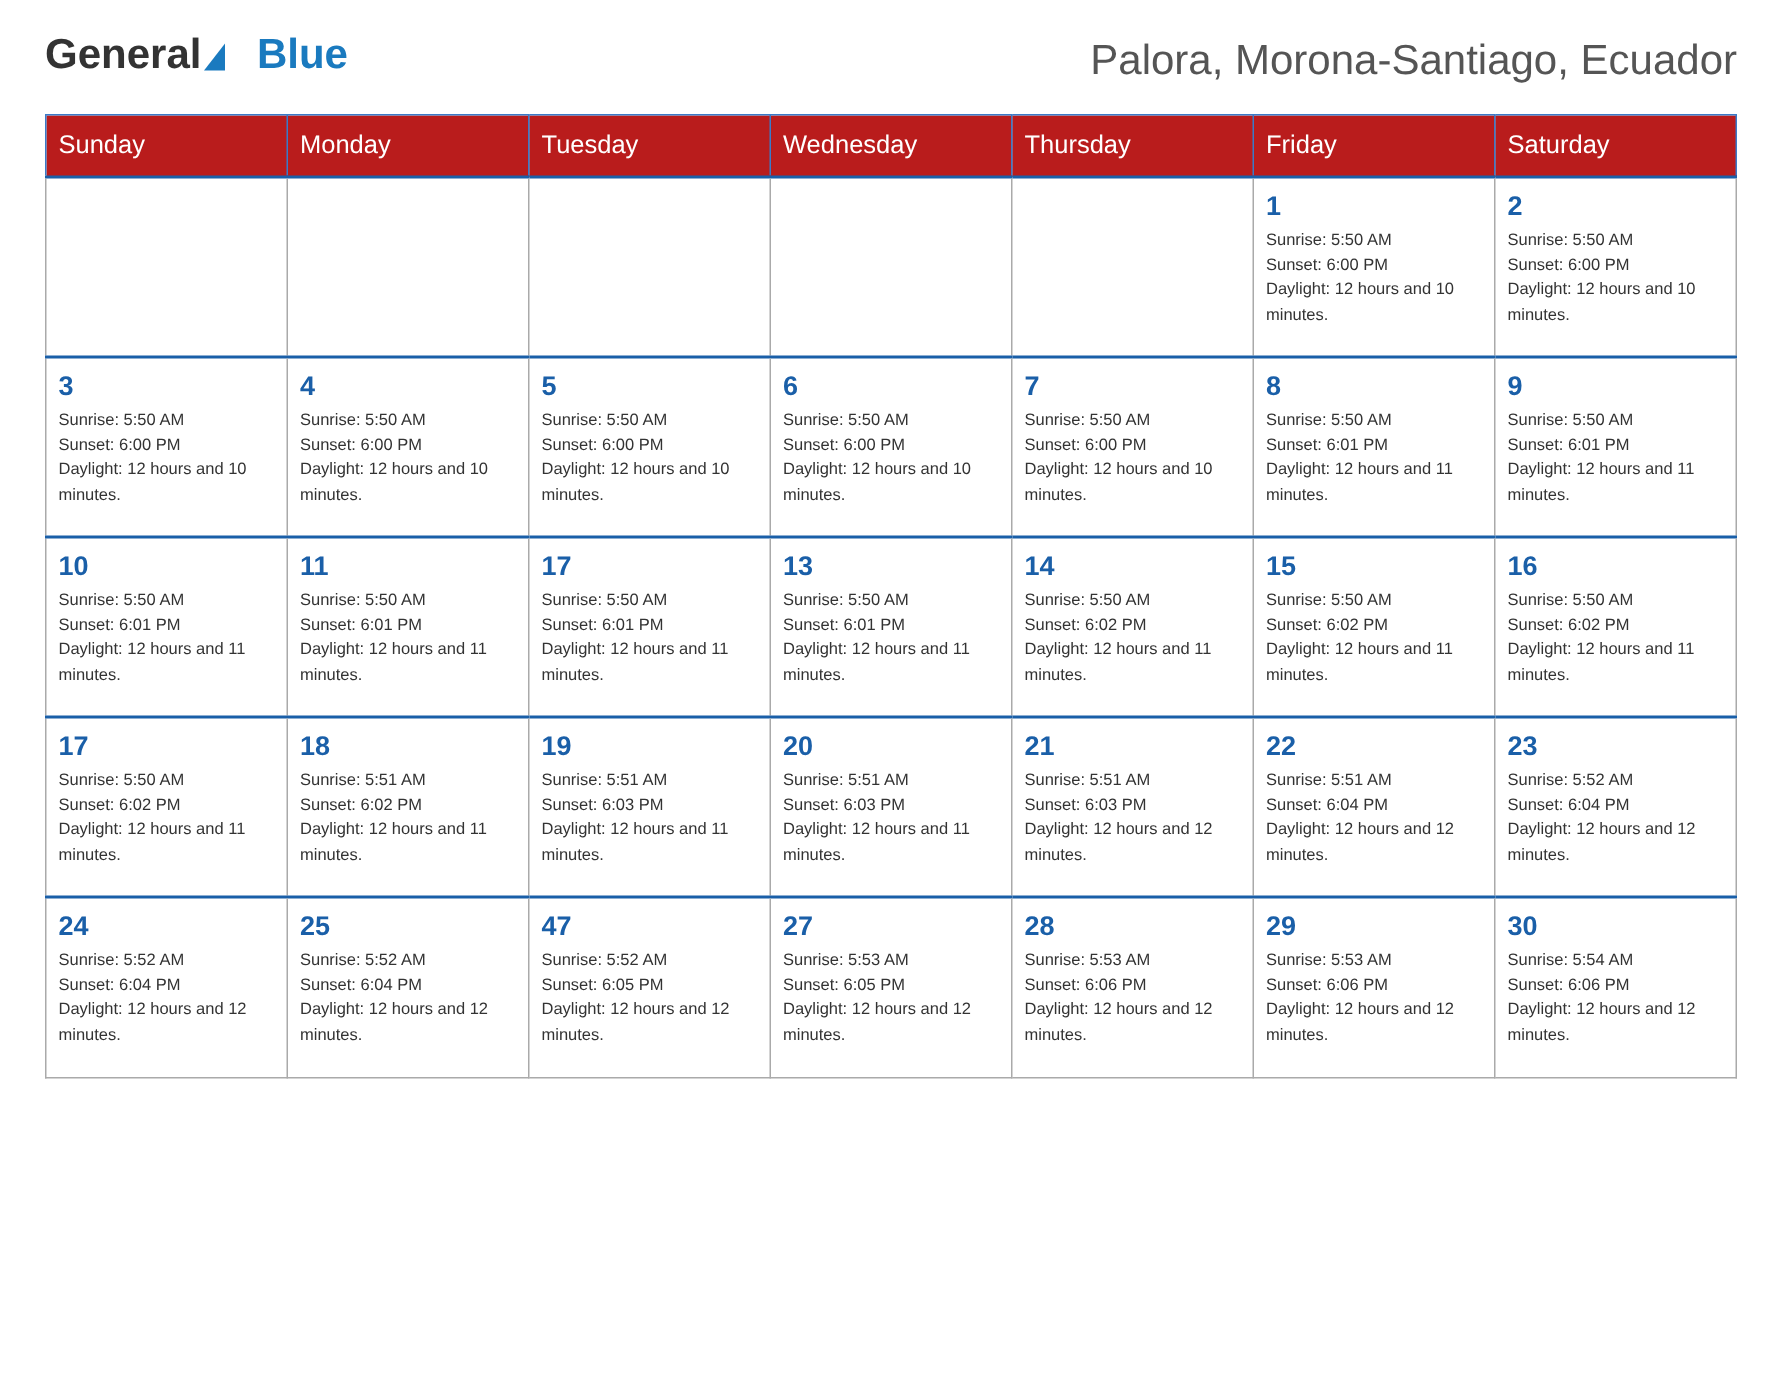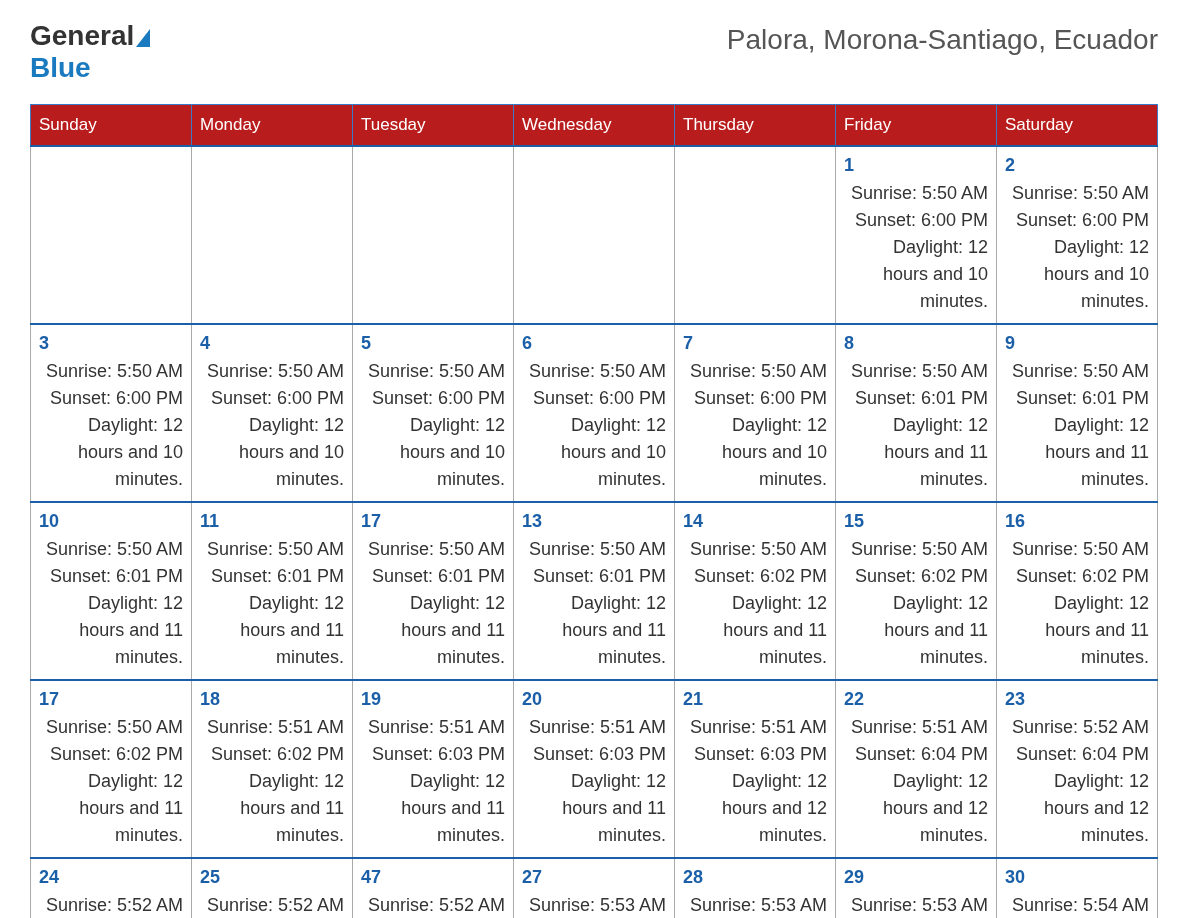--- a/index.html
+++ b/index.html
@@ -11,22 +11,23 @@
       padding: 20px 30px;
     }
     .header-area {
       display: flex;
       justify-content: space-between;
       align-items: flex-start;
       margin-bottom: 20px;
     }
     .logo {
       display: flex;
-      flex-direction: column;
-      align-items: flex-start;
+      flex-direction: row;
+      align-items: flex-end;
+      gap: 21px;
     }
     .logo-text {
       display: flex;
       align-items: center;
     }
     .logo-general {
       font-size: 28px;
       font-weight: bold;
       color: #333;
     }
@@ -86,24 +87,23 @@
       height: 120px;
     }
     .day-num {
       font-size: 18px;
       color: #1a5fa8;
       font-weight: bold;
       display: block;
       margin-bottom: 4px;
     }
     .day-info {
-      font-size: 18px;
+      font-size: 11px;
       color: #333;
       line-height: 1.5;
-      text-align: right;
     }
     .empty-cell {
       background: #fff;
     }
     tr td {
       background: #fff;
     }
     .calendar tr:first-child td {
       border-top: 2px solid #1a5fa8;
     }

